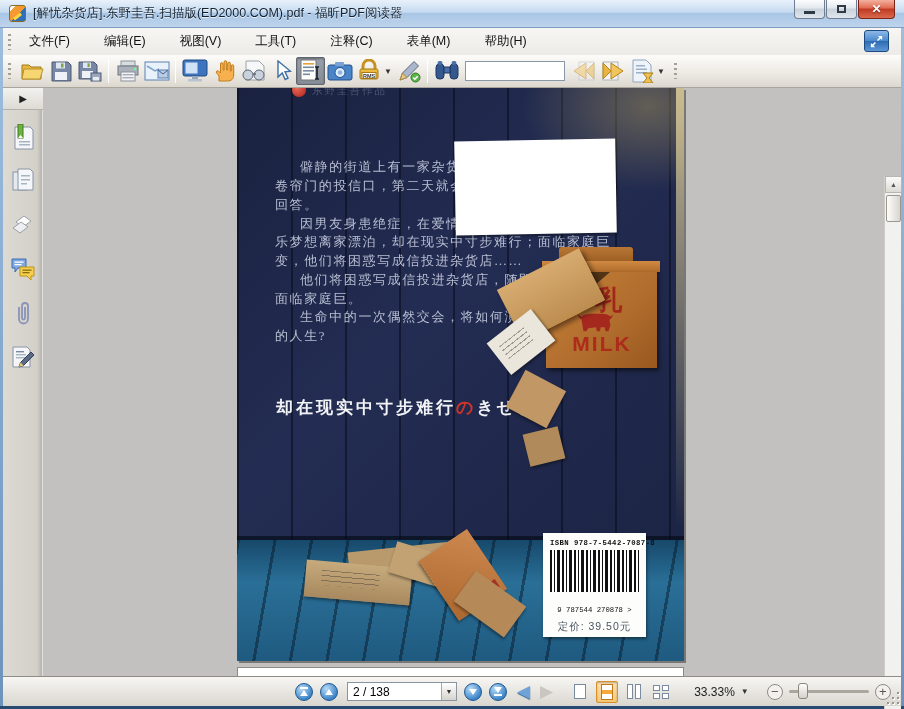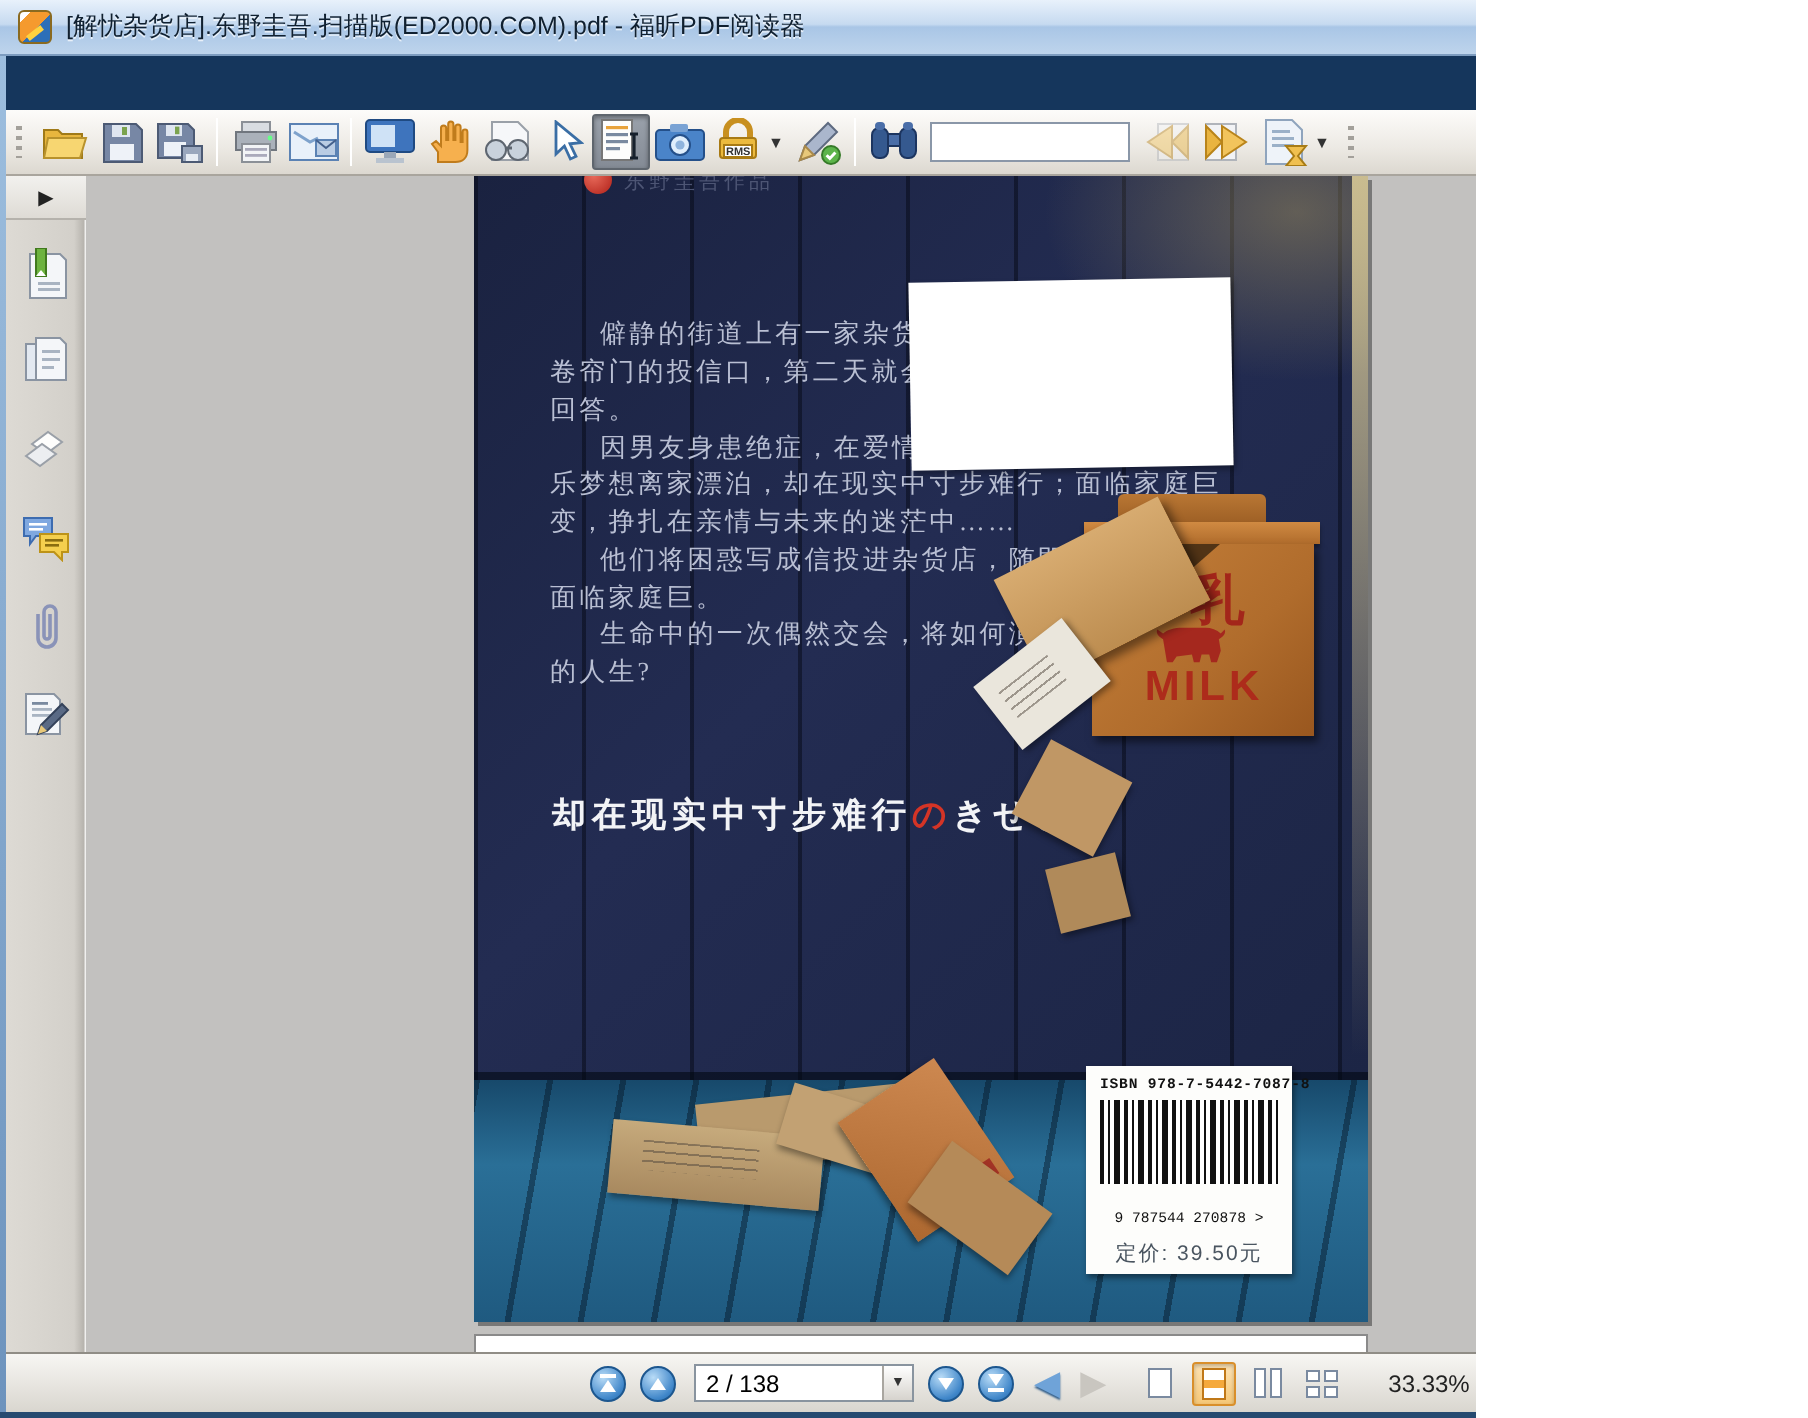--- a/index.html
+++ b/index.html
@@ -1,17 +1,17 @@
 <!DOCTYPE html>
 <html><head>
 <meta charset="utf-8">
 <style>
   * { margin:0; padding:0; box-sizing:border-box; }
   html,body { width:904px; height:709px; font-family:"Liberation Sans",sans-serif; }
-  #win { position:relative; width:738px; height:709px; background:#15365c; overflow:hidden; }
+  #win { position:relative; width:904px; height:709px; background:#15365c; overflow:hidden; }
 
   
   .frame-edge { position:absolute; background:linear-gradient(180deg,#9dbede,#6d93bd); }
   #edge-left  { left:0; top:28px; width:3px;  height:678px; }
   #edge-right { left:901px; top:28px; width:3px; height:678px; }
   #edge-bottom{ left:0; top:706px; width:904px; height:3px; background:#264a70; }
 
   
   #titlebar { position:absolute; left:0; top:0; width:904px; height:28px;
     background:linear-gradient(180deg,#e8f1fb 0%,#c6daf0 45%,#a9c6e6 50%,#bed4ec 100%);
@@ -202,20 +202,35 @@
       <div class="cap-btn" id="btn-close">
           <span>✕</span>
         </div>
     </div>
   </div>
 
   <div id="edge-left" class="frame-edge"></div>
   <div id="edge-right" class="frame-edge"></div>
   <div id="edge-bottom" class="frame-edge"></div>
 
+  <div id="menubar">
+    <div class="grip"></div>
+    <div class="menu-item">文件(F)</div>
+    <div class="menu-item">编辑(E)</div>
+    <div class="menu-item">视图(V)</div>
+    <div class="menu-item">工具(T)</div>
+    <div class="menu-item">注释(C)</div>
+    <div class="menu-item">表单(M)</div>
+    <div class="menu-item">帮助(H)</div>
+    <div id="expand-btn">
+      <svg width="15" height="15" viewBox="0 0 16 16">
+        <path d="M9.5 2h4.5v4.5l-1.7-1.7-2.6 2.6-1.1-1.1 2.6-2.6zM6.5 14H2V9.5l1.7 1.7 2.6-2.6 1.1 1.1-2.6 2.6z" fill="#fff"></path>
+      </svg>
+    </div>
+  </div>
 
   <div id="toolbar">
     <div class="grip"></div>
 
     <div class="tbtn">
       <svg width="24" height="22" viewBox="0 0 24 22">
         <path d="M2 5h7l2 2h10v12H2z" fill="#e8b63e" stroke="#a07a18"></path>
         <path d="M4 9h19l-3 10H2z" fill="#f7d671" stroke="#b8922c"></path>
       </svg>
     </div>
@@ -430,21 +445,21 @@
         <div id="brand">
           <div id="brand-dot"></div>
           <div id="brand-text">东野圭吾作品</div>
         </div>
 
         <div class="body-line indent" style="top:70px">僻静的街道上有一家杂货店，只要写</div>
         <div class="body-line" style="top:89px">卷帘门的投信口，第二天就会在店后的牛</div>
         <div class="body-line" style="top:108px">回答。</div>
         <div class="body-line indent" style="top:127px">因男友身患绝症，在爱情与梦想间徘</div>
         <div class="body-line" style="top:145px">乐梦想离家漂泊，却在现实中寸步难行；面临家庭巨</div>
-        <div class="body-line" style="top:164px">变，挣扎在亲情与未来的迷茫中……</div>
+        <div class="body-line" style="top:164px">变，他们将困惑写成信投进杂货店……</div>
         <div class="body-line indent" style="top:183px">他们将困惑写成信投进杂货店，随即奇妙的事情</div>
         <div class="body-line" style="top:202px">面临家庭巨。</div>
         <div class="body-line indent" style="top:220px">生命中的一次偶然交会，将如何演绎出截然不同</div>
         <div class="body-line" style="top:239px">的人生?</div>
 
         <div id="cover-box"></div>
 
         <div id="jp-title"><span>却在现实中寸步难行</span><span class="no">の</span><span>きせき</span></div>
 
         <div class="mb" id="mb-plank"></div>

